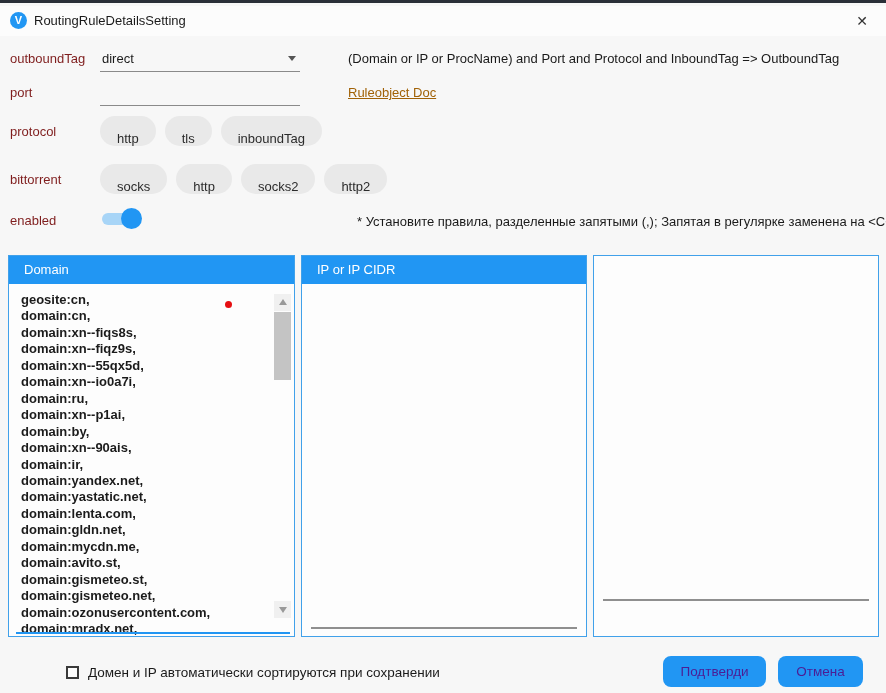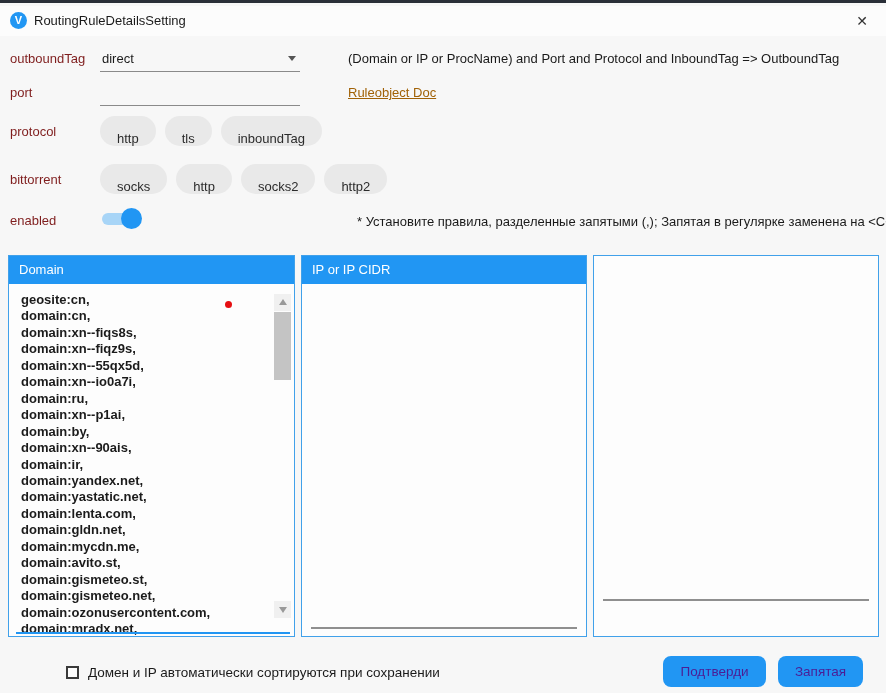--- a/index.html
+++ b/index.html
@@ -34,21 +34,21 @@
     height:30px; line-height:30px; padding:8px 17px; border-radius:15px;
     background:var(--chip,#E9E9E9); font-size:13px; color:#2b2b2b; cursor:pointer;
   }
   .toggle { position:absolute; left:102px; top:205px; width:38px; height:22px; cursor:pointer; }
   .toggle .track { position:absolute; left:0; top:5px; width:34px; height:12px; border-radius:6px; background:var(--track,#A8D5F7); }
   .toggle .knob { position:absolute; right:-2px; top:0; width:21px; height:21px; border-radius:50%; background:var(--accent,#2196F3); }
   .note { position:absolute; left:357px; top:211px; right:0; font-size:13px; white-space:nowrap; overflow:hidden; }
   
   .panel { position:absolute; top:252px; height:382px; border:1px solid var(--pborder,#41A1EA); background:#fdfdfd; }
   .panel-header {
-    height:28px; line-height:28px; padding-left:10px; background:var(--accent,#2196F3);
+    height:28px; line-height:28px; padding-left:15px; background:var(--accent,#2196F3);
     color:#fff; font-size:13px;
   }
   .panel-body { position:relative; height:352px; overflow:hidden; }
   .rules-text {
     position:absolute; left:12px; top:8px; right:22px; bottom:0; overflow:hidden;
     font-size:13px; line-height:16.45px; white-space:pre-line; color:#1b1b1b;font-weight:bold;
   }
   .underline-focus { position:absolute; left:7px; right:4px; bottom:2px; height:2px; background:var(--accent,#2196F3); z-index:3; }
   .underline-gray { position:absolute; left:9px; right:9px; bottom:7px; height:2px; background:#8f8f8f; }
   .red-dot { position:absolute; left:216px; top:17px; width:7px; height:7px; border-radius:50%; background:var(--reddot,#E60F12); z-index:4; }
@@ -165,15 +165,15 @@
   <div class="panel" style="left:593px; width:286px;">
     <div class="panel-body">
       <div class="rules-text"></div>
       <div class="underline-gray"></div>
     </div>
   </div>
 
   <div class="checkbox"></div>
   <div class="checkbox-label">Домен и IP автоматически сортируются при сохранении</div>
   <button class="btn-primary btn-confirm">Подтверди</button>
-  <button class="btn-primary btn-cancel">Запятая</button>
+  <button class="btn-primary btn-cancel">Отмена</button>
 
 </div>
 
 </body></html>

